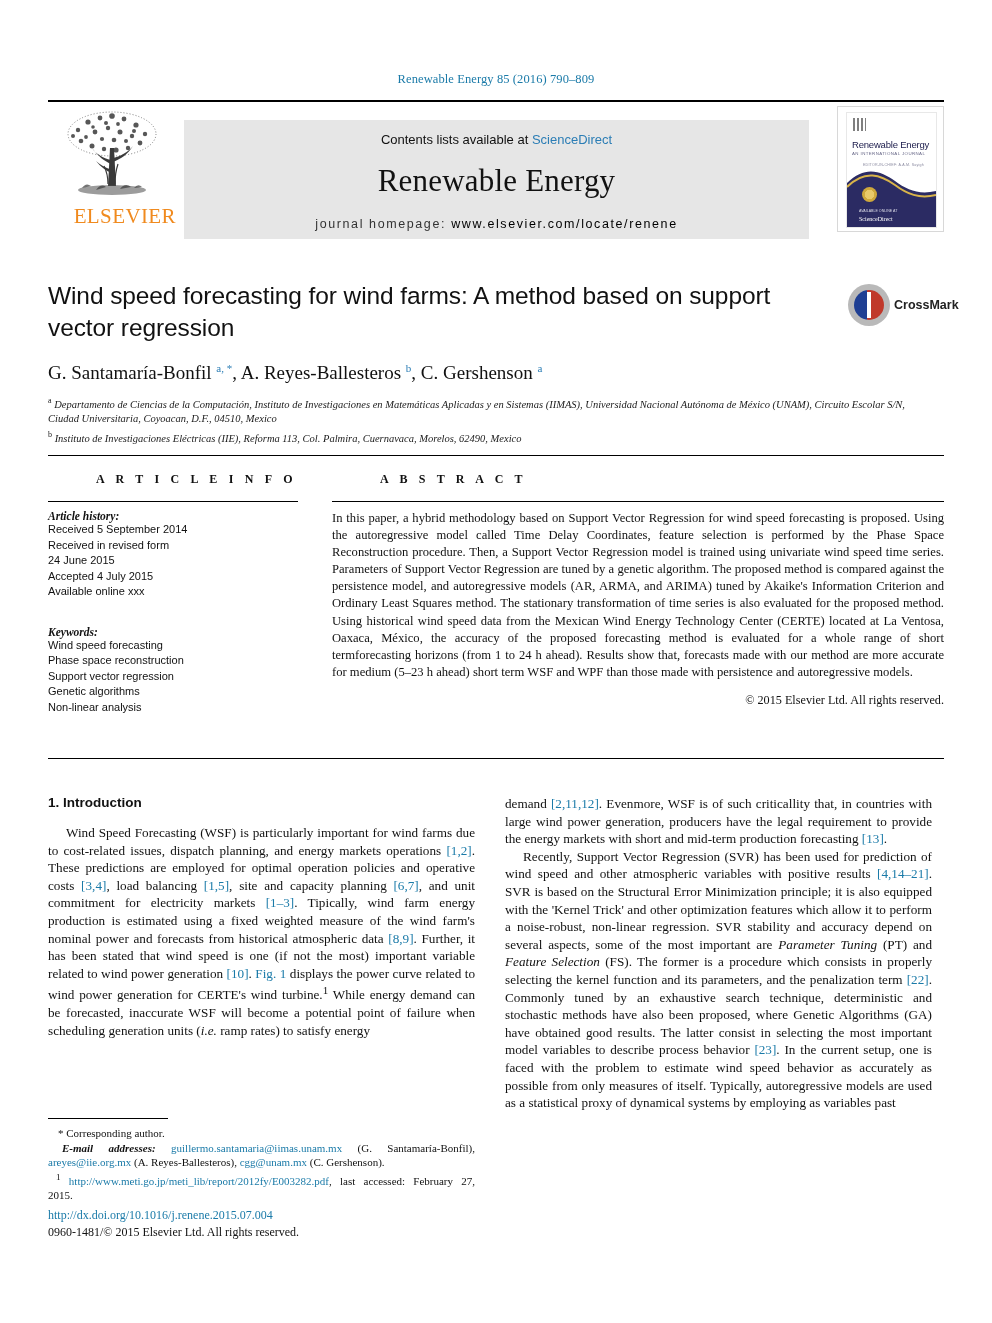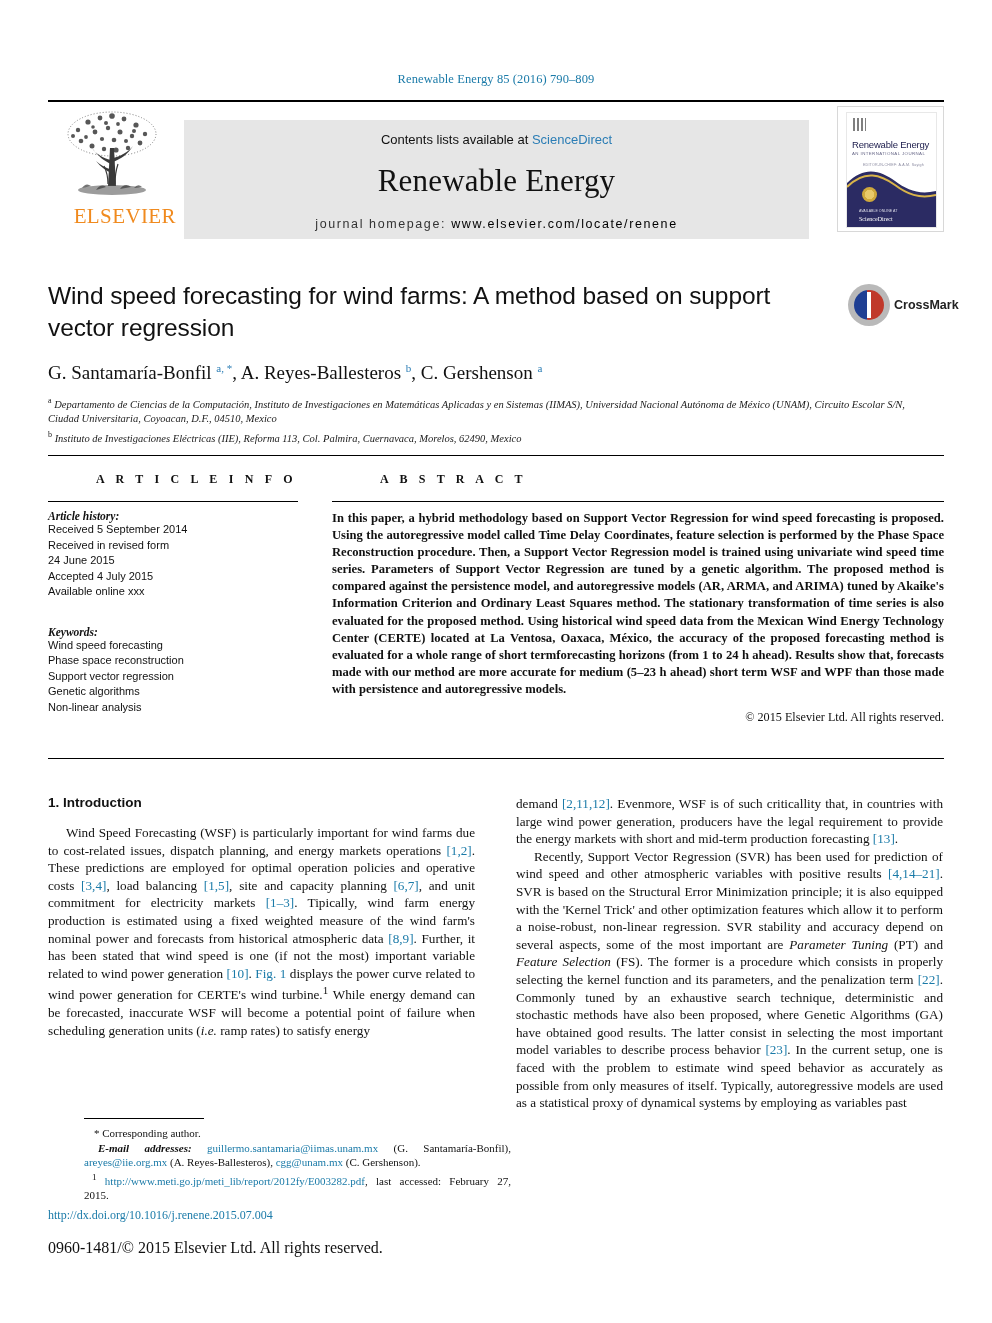--- a/index.html
+++ b/index.html
@@ -278,21 +278,20 @@
     line-height: 15.5px;
     color: #111;
   }
   .kw-block { margin-top: 26px; }
   .abstract-text {
     font-family: "Liberation Serif", serif;
     font-size: 12.6px;
     line-height: 17.1px;
     text-align: justify;
     color: #111;
-    font-weight: bold;
   }
   .copyright {
     margin-top: 12px;
     text-align: right;
     font-family: "Liberation Serif", serif;
     font-size: 12.2px;
     color: #111;
   }
   .rule-bottom {
     position: absolute;
@@ -307,21 +306,21 @@
     top: 795px;
     width: 896px;
     height: 420px;
   }
   .col {
     position: absolute;
     top: 0;
     width: 427px;
   }
   .col-left { left: 0; }
-  .col-right { left: 468px; }
+  .col-right { left: 457px; }
   .h2 {
     font-family: "Liberation Sans", sans-serif;
     font-size: 13.5px;
     font-weight: bold;
     margin: 0 0 14px 0;
     color: #111;
   }
   p.body {
     font-family: "Liberation Serif", serif;
     font-size: 13.2px;
@@ -339,21 +338,20 @@
     text-decoration: none;
   }
   .lnk { color: #1a7aa8; text-decoration: none; }
 
   
   .footnotes {
     position: absolute;
     left: 48px;
     top: 1118px;
     width: 427px;
-    margin-left: 36px;
   }
   .fn-rule {
     width: 120px;
     border-top: 1px solid #000;
     margin-bottom: 7px;
   }
   .fn {
     font-family: "Liberation Serif", serif;
     font-size: 11px;
     line-height: 14.6px;
@@ -371,23 +369,23 @@
   }
   .doi-link {
     font-family: "Liberation Serif", serif;
     font-size: 12px;
     color: #1a7aa8;
     display: block;
     text-decoration: none;
   }
   .issn {
     font-family: "Liberation Serif", serif;
-    font-size: 16px;
-    color: #111;
-    margin-top: 16px;
+    font-size: 12px;
+    color: #111;
+    margin-top: 2px;
   }
 </style>
 </head>
 <body>
 
 <div class="page">
 
   <div class="running-head">Renewable Energy 85 (2016) 790–809</div>
 
   <div class="banner">

